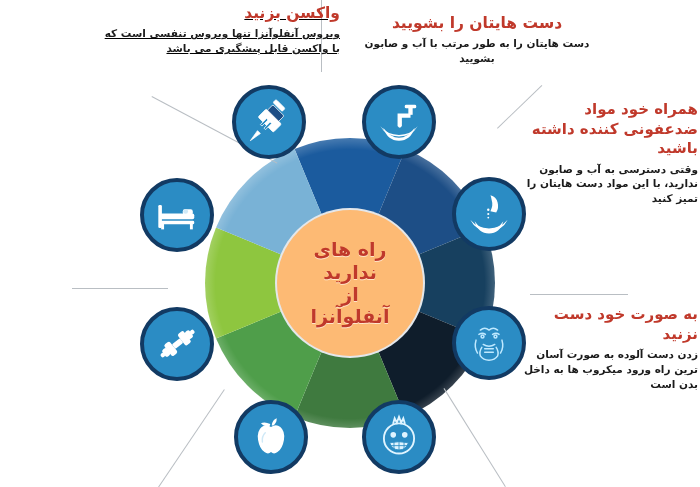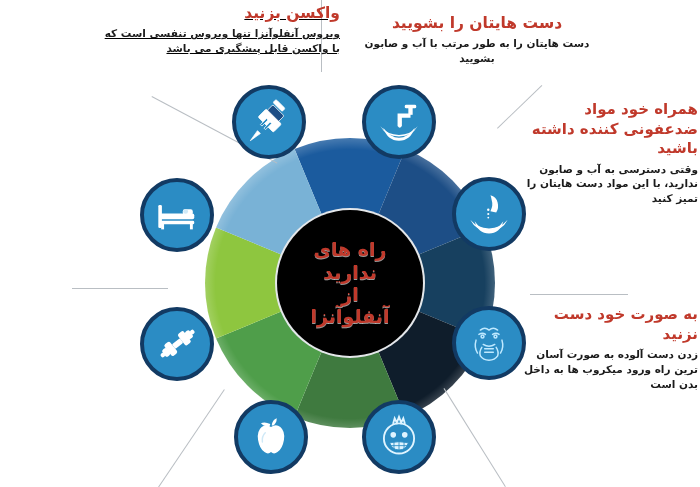--- a/index.html
+++ b/index.html
@@ -24,21 +24,21 @@
     left:205px; top:138px;
     width:290px; height:290px;
   }
   .wheel{ position:absolute; inset:0; }
   .hub{
     position:absolute;
     left:50%; top:50%;
     width:146px;height:146px;
     margin-left:-73px;margin-top:-73px;
     border-radius:50%;
-    background:#000000;
+    background:#fdba74;
     box-shadow:0 0 0 2px #e4e7ea;
     display:flex;flex-direction:column;
     align-items:center;justify-content:center;
     z-index:6;
   }
   .hub span{
     display:block;
     color:#c0392b;
     font-weight:bold;
     font-size:19px;

